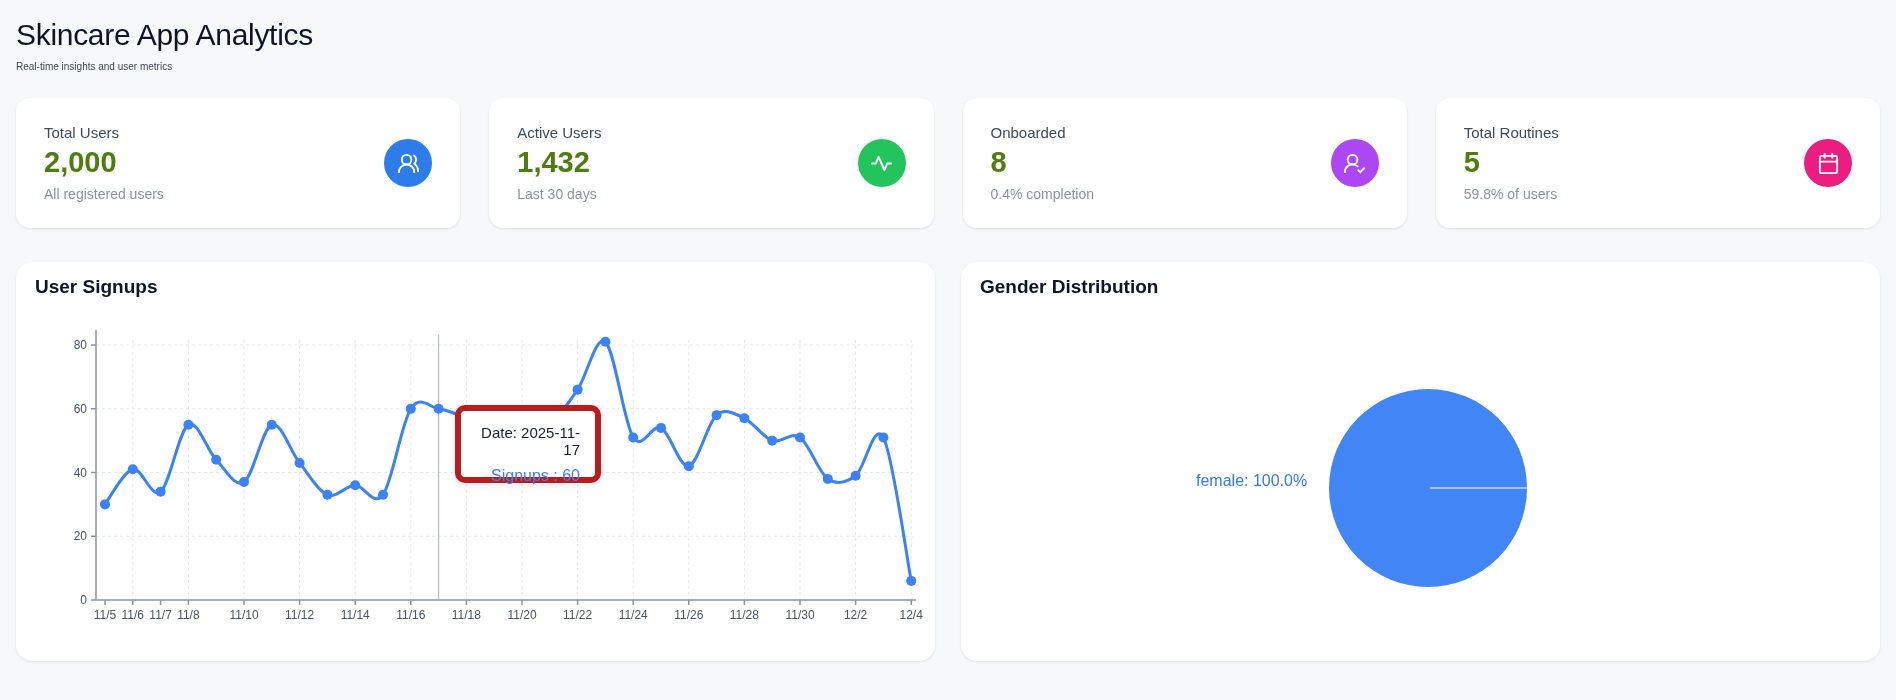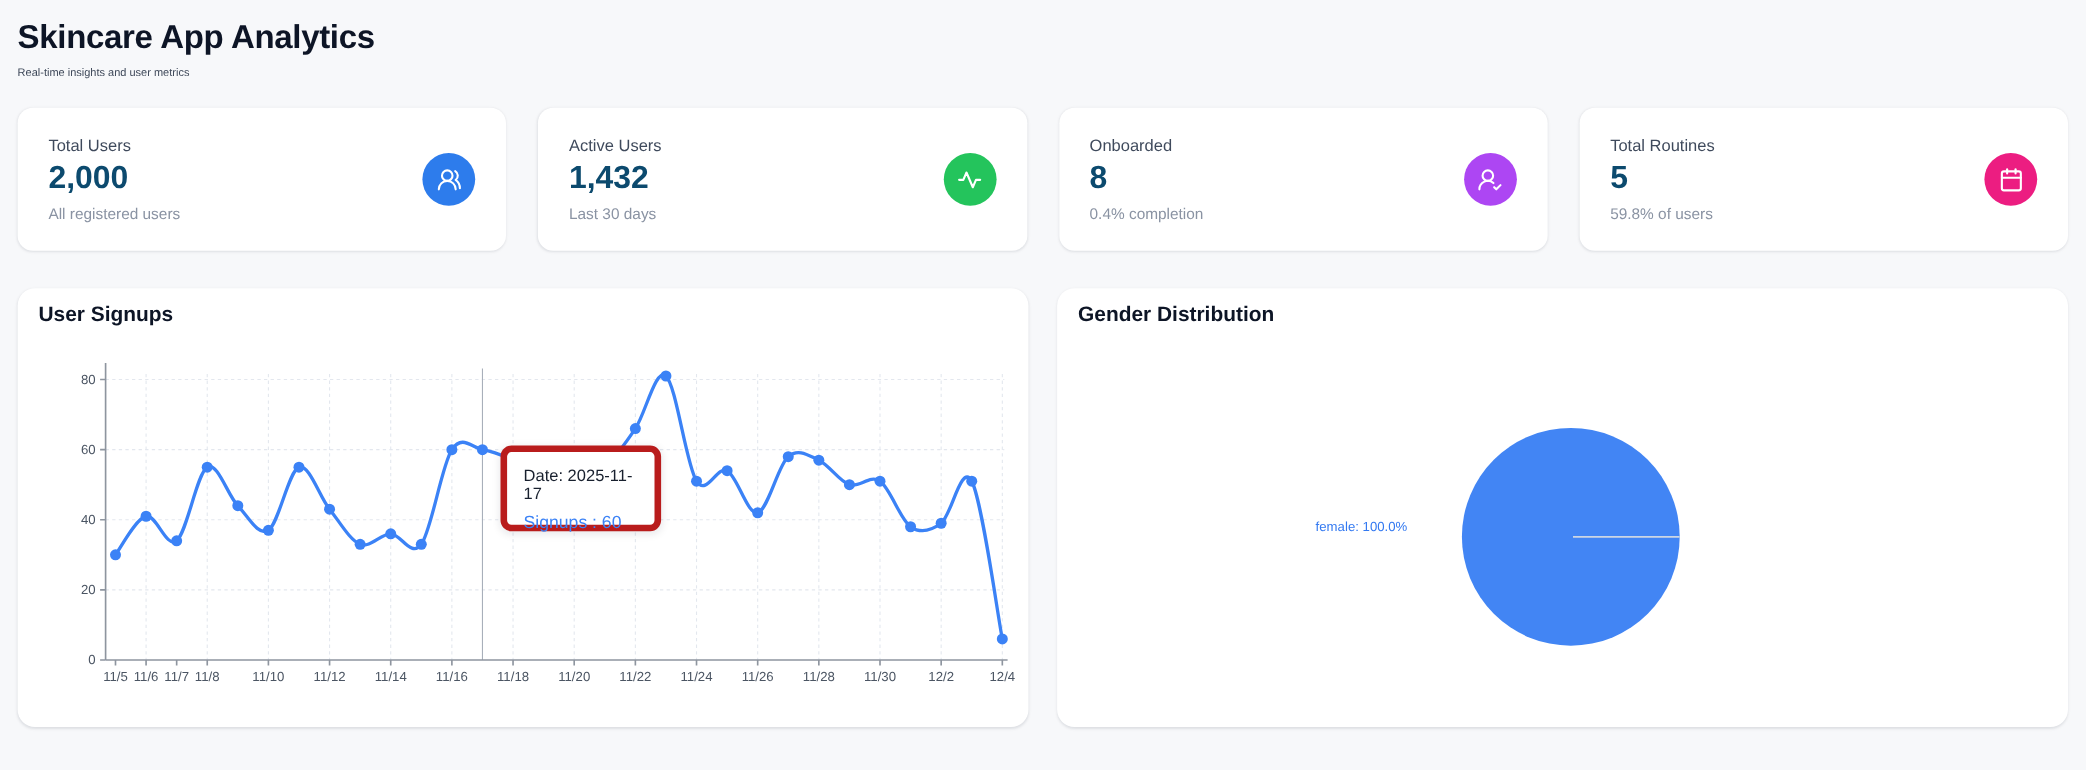--- a/index.html
+++ b/index.html
@@ -4,58 +4,58 @@
 <style>
   * { box-sizing: border-box; margin: 0; padding: 0; }
   html,body { width:1896px; height:700px; }
   body {
     font-family: "Liberation Sans", sans-serif;
     background: #f7f8fa;
     color: #0c1424;
     overflow: hidden;
   }
   .container { padding: 18px 16px 0 16px; }
-  h1 { font-size: 30px; font-weight: 700; letter-spacing: -0.3px; color: #0d1526; }
+  h1 { font-size: 30px; font-weight: 400; letter-spacing: -0.3px; color: #0d1526; }
   .subtitle { font-size: 10px; color: #3e4859; margin-top: 9px; }
 
   .stats-row { display: flex; gap: 29px; margin-top: 26px; }
   .stat-card {
     flex: 1; background: #ffffff; border-radius: 14px;
     padding: 26px 28px; height: 130px;
     display: flex; align-items: center; justify-content: space-between;
     box-shadow: 0 1px 3px rgba(16,24,40,.07), 0 1px 2px rgba(16,24,40,.04);
   }
   .stat-label { font-size: 15px; font-weight: 500; color: #3f4a5c; }
-  .stat-value { font-size: 29px; font-weight: 700; color: #0c4a6e; margin-top: 5px; }
+  .stat-value { font-size: 29px; font-weight: 700; color: #4d7c0f; margin-top: 5px; }
   .stat-sub { font-size: 14px; color: #8a93a3; margin-top: 7px; }
   .stat-icon {
     width: 48px; height: 48px; border-radius: 50%;
     display: flex; align-items: center; justify-content: center; flex: none;
   }
   .stat-icon svg { width: 23px; height: 23px; stroke: #fff; fill: none;
     stroke-width: 2; stroke-linecap: round; stroke-linejoin: round; }
 
-  .charts-row { display: flex; gap: 26px; margin-top: 34px; }
+  .charts-row { display: flex; gap: 26px; margin-top: 34px; text-align: right; }
   .panel {
     flex: 1; background: #ffffff; border-radius: 16px; height: 399px;
     position: relative;
     box-shadow: 0 1px 3px rgba(16,24,40,.07), 0 1px 2px rgba(16,24,40,.04);
   }
   .panel h2 { position: absolute; left: 19px; top: 14px; font-size: 19px; font-weight: 700; color: #0d1526; }
   .panel svg.chart { position: absolute; left: 0; top: 0; }
 
   .tooltip {
     position: absolute; left: 439px; top: 143px; width: 146px; height: 78px;
     background: #ffffff; border: 6px solid #b91c1c; border-radius: 10px;
     padding: 13px 15px; box-shadow: 0 2px 8px rgba(16,24,40,.10);
   }
   .tooltip .tt-date { font-size: 15px; color: #18202e; }
   .tooltip .tt-val { font-size: 16px; color: #3b82f6; margin-top: 9px; }
 
-  .pie-label { position: absolute; left: 235px; top: 210px; font-size: 12px; color: #3379f1; }
+  .pie-label { position: absolute; left: 235px; top: 210px; font-size: 16px; color: #3379f1; }
 </style>
 </head>
 <body>
 
 <div class="container">
 
   <header>
     <h1>Skincare App Analytics</h1>
     <div class="subtitle">Real-time insights and user metrics</div>
   </header>

